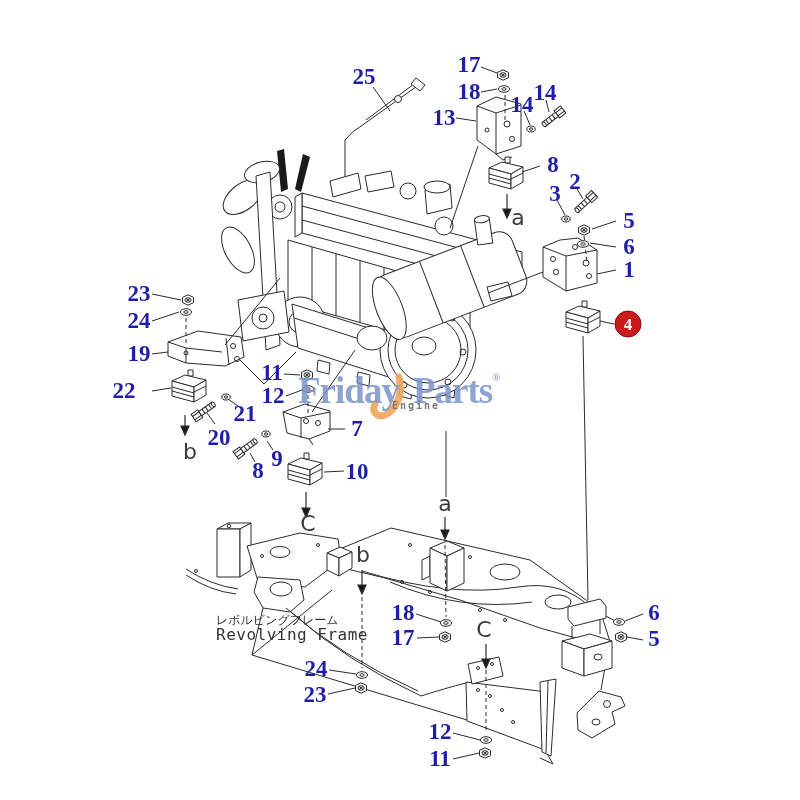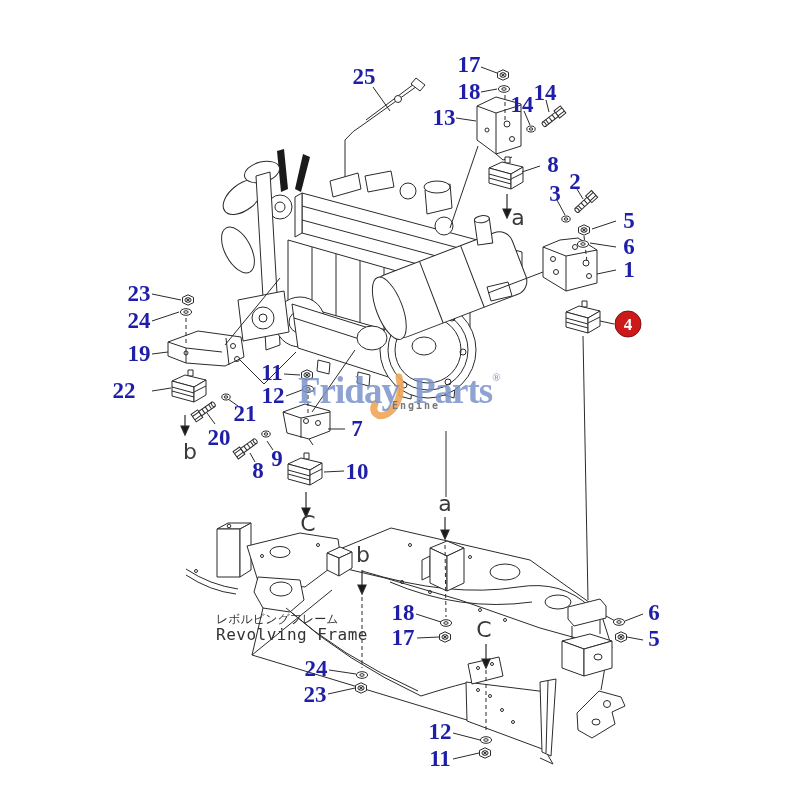--- a/index.html
+++ b/index.html
@@ -22,21 +22,21 @@
         font-family:Liberation Serif, serif;font-weight:bold;
         font-size:37px;letter-spacing:-1px;line-height:1;
         color:var(--logo-blue,#7b93c9);opacity:.85;white-space:nowrap;}
   .logo .gap{display:inline-block;width:14px;}
   .logo sup{font-size:11px;vertical-align:22px;letter-spacing:0;}
   .logo-sub{position:absolute;left:370px;top:400px;width:70px;text-align:right;
             font-family:"DejaVu Sans Mono",monospace;font-size:10px;letter-spacing:2px;
             color:#787878;font-weight:bold;}
   .frame-label{position:absolute;left:216px;top:614px;
                font-family:"DejaVu Sans Mono",monospace;color:#333;line-height:1.05;}
-  .frame-label .jp{font-size:12px;letter-spacing:0px;font-family:Liberation Mono, monospace;}
+  .frame-label .jp{font-size:12px;letter-spacing:0px;font-family:Liberation Sans, sans-serif;}
   .frame-label .en{font-size:16px;letter-spacing:.5px;}
 </style>
 </head>
 <body>
 
 <div class="stage">
 
   <svg width="800" height="800" viewBox="0 0 800 800">
     <defs>
       <g id="nut" stroke="#2b2b2b" stroke-width="1" fill="none">

